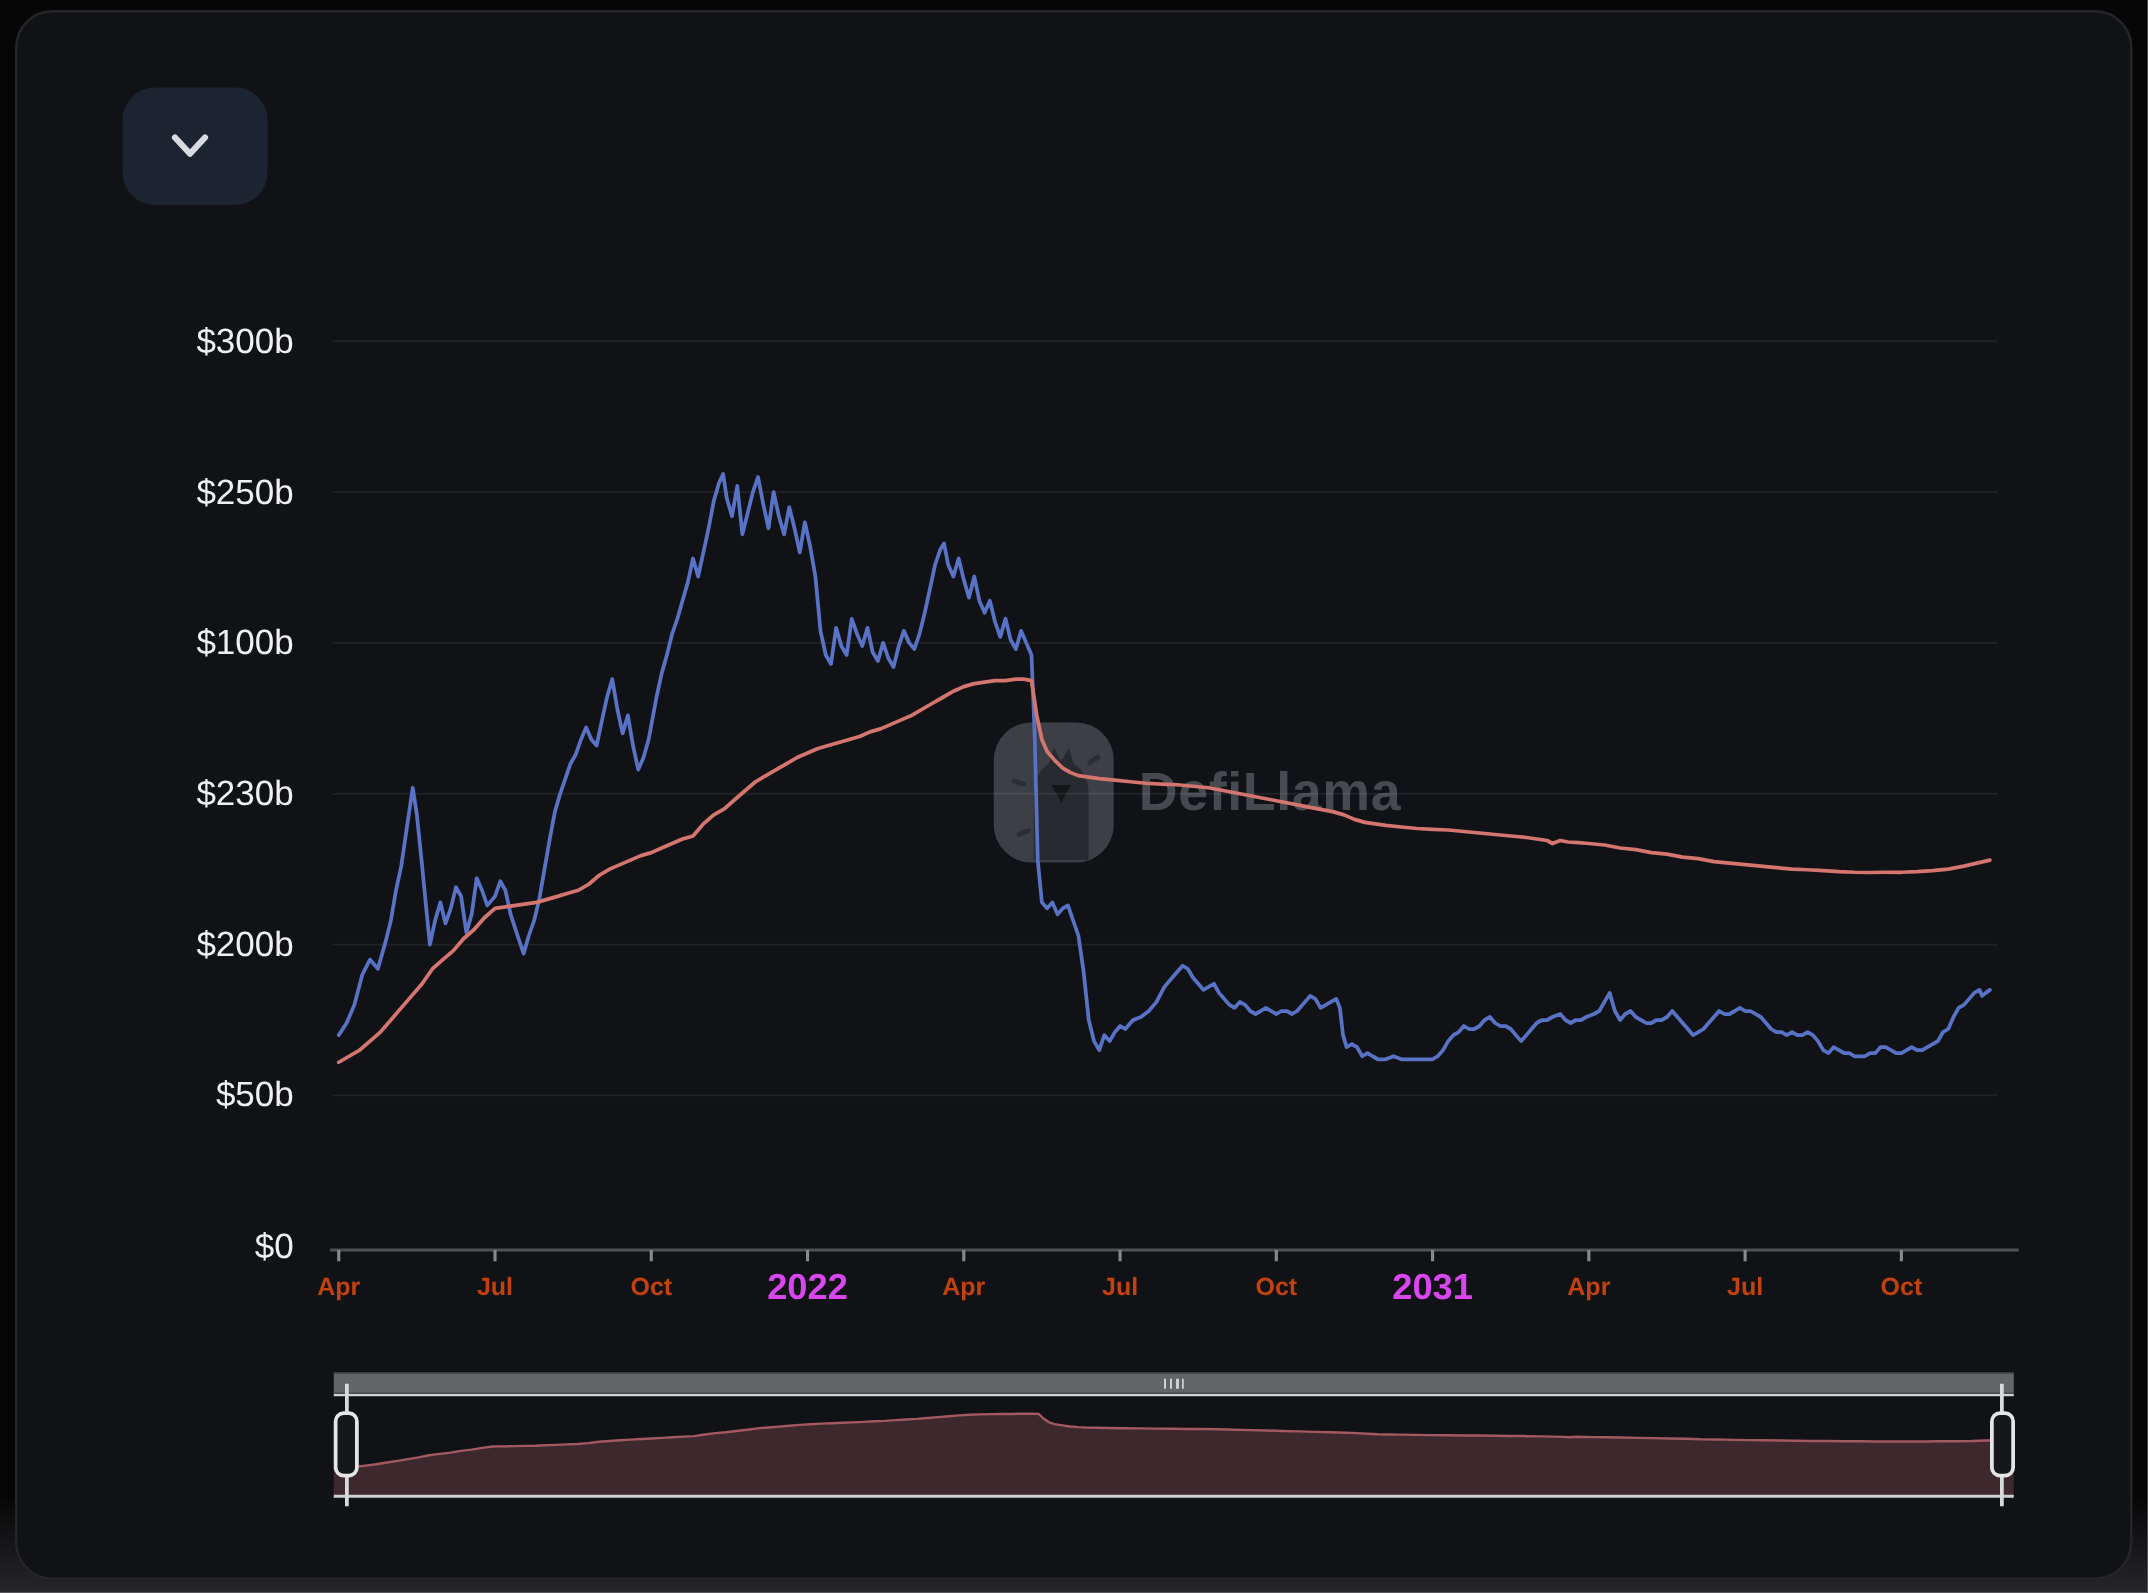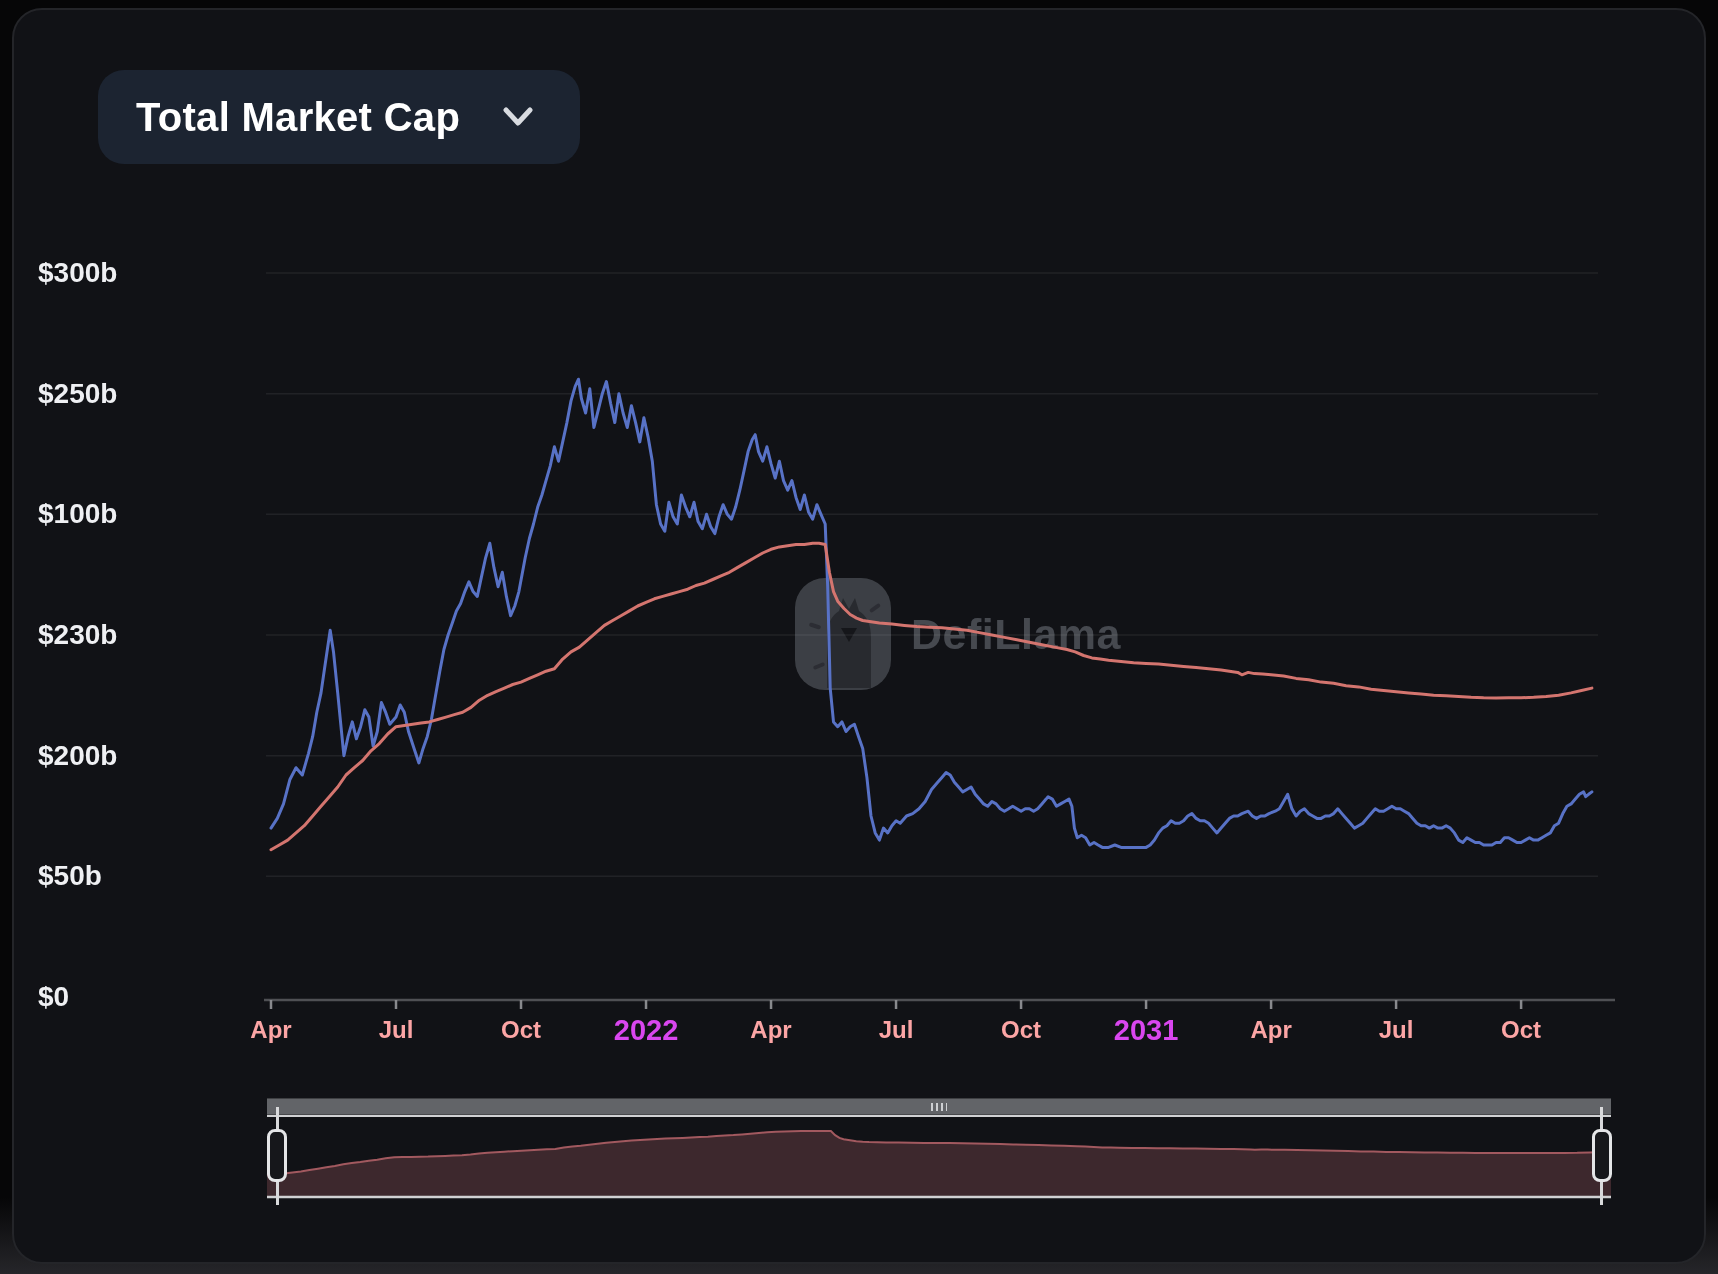--- a/index.html
+++ b/index.html
@@ -15,26 +15,26 @@
   .dropdown-pill{
     position:absolute;left:84px;top:60px;height:94px;
     display:flex;align-items:center;gap:42px;
     padding:0 46px 0 38px;background:#1c2431;border-radius:26px;
     cursor:pointer;
   }
   .dropdown-pill .label{
     color:#ffffff;font-size:40px;font-weight:700;letter-spacing:.3px;white-space:nowrap;
   }
   .ylabel{
-    position:absolute;left:24px;width:185px;text-align:left;
-    color:#eff0f3;font-size:28px;font-weight:700;line-height:34px;height:34px;
+    position:absolute;left:36px;width:185px;text-align:right;
+    color:#eff0f3;font-size:28px;font-weight:400;line-height:34px;height:34px;
   }
   .xlabel{
     position:absolute;width:130px;text-align:center;top:1002px;
-    color:#fca5a5;font-size:24px;font-weight:700;line-height:36px;height:36px;
+    color:#c2410c;font-size:20px;font-weight:700;line-height:36px;height:36px;
   }
   .xlabel.year{color:#d946ef;font-weight:800;font-size:29px;}
   .watermark{
     position:absolute;left:779px;top:566px;display:flex;align-items:center;gap:18px;
     opacity:.85;pointer-events:none;
   }
   .watermark .wm-text{
     color:#5f636b;font-size:43px;font-weight:800;letter-spacing:.5px;opacity:.8;
   }
   #chart-svg{position:absolute;left:0;top:0;}
@@ -55,21 +55,20 @@
     position:absolute;top:1119px;width:20px;height:53px;box-sizing:border-box;
     background:#16171b;border:3px solid #e4e5e7;border-radius:8px;cursor:ew-resize;
   }
 </style>
 </head>
 <body>
 
 <div class="card">
 
   <div class="dropdown-pill">
-    <span class="label">Total Market Cap</span>
     <span style="display:flex;">
       <svg width="32" height="22" viewBox="0 0 32 22">
         <polyline points="4,4 16,17 28,4" fill="none" stroke="#d8dbe0" stroke-width="5" stroke-linecap="round" stroke-linejoin="round"></polyline>
       </svg>
     </span>
   </div>
 
   <div class="watermark">
     <span style="display:flex;">
       <svg width="100" height="116" viewBox="0 0 100 116">

